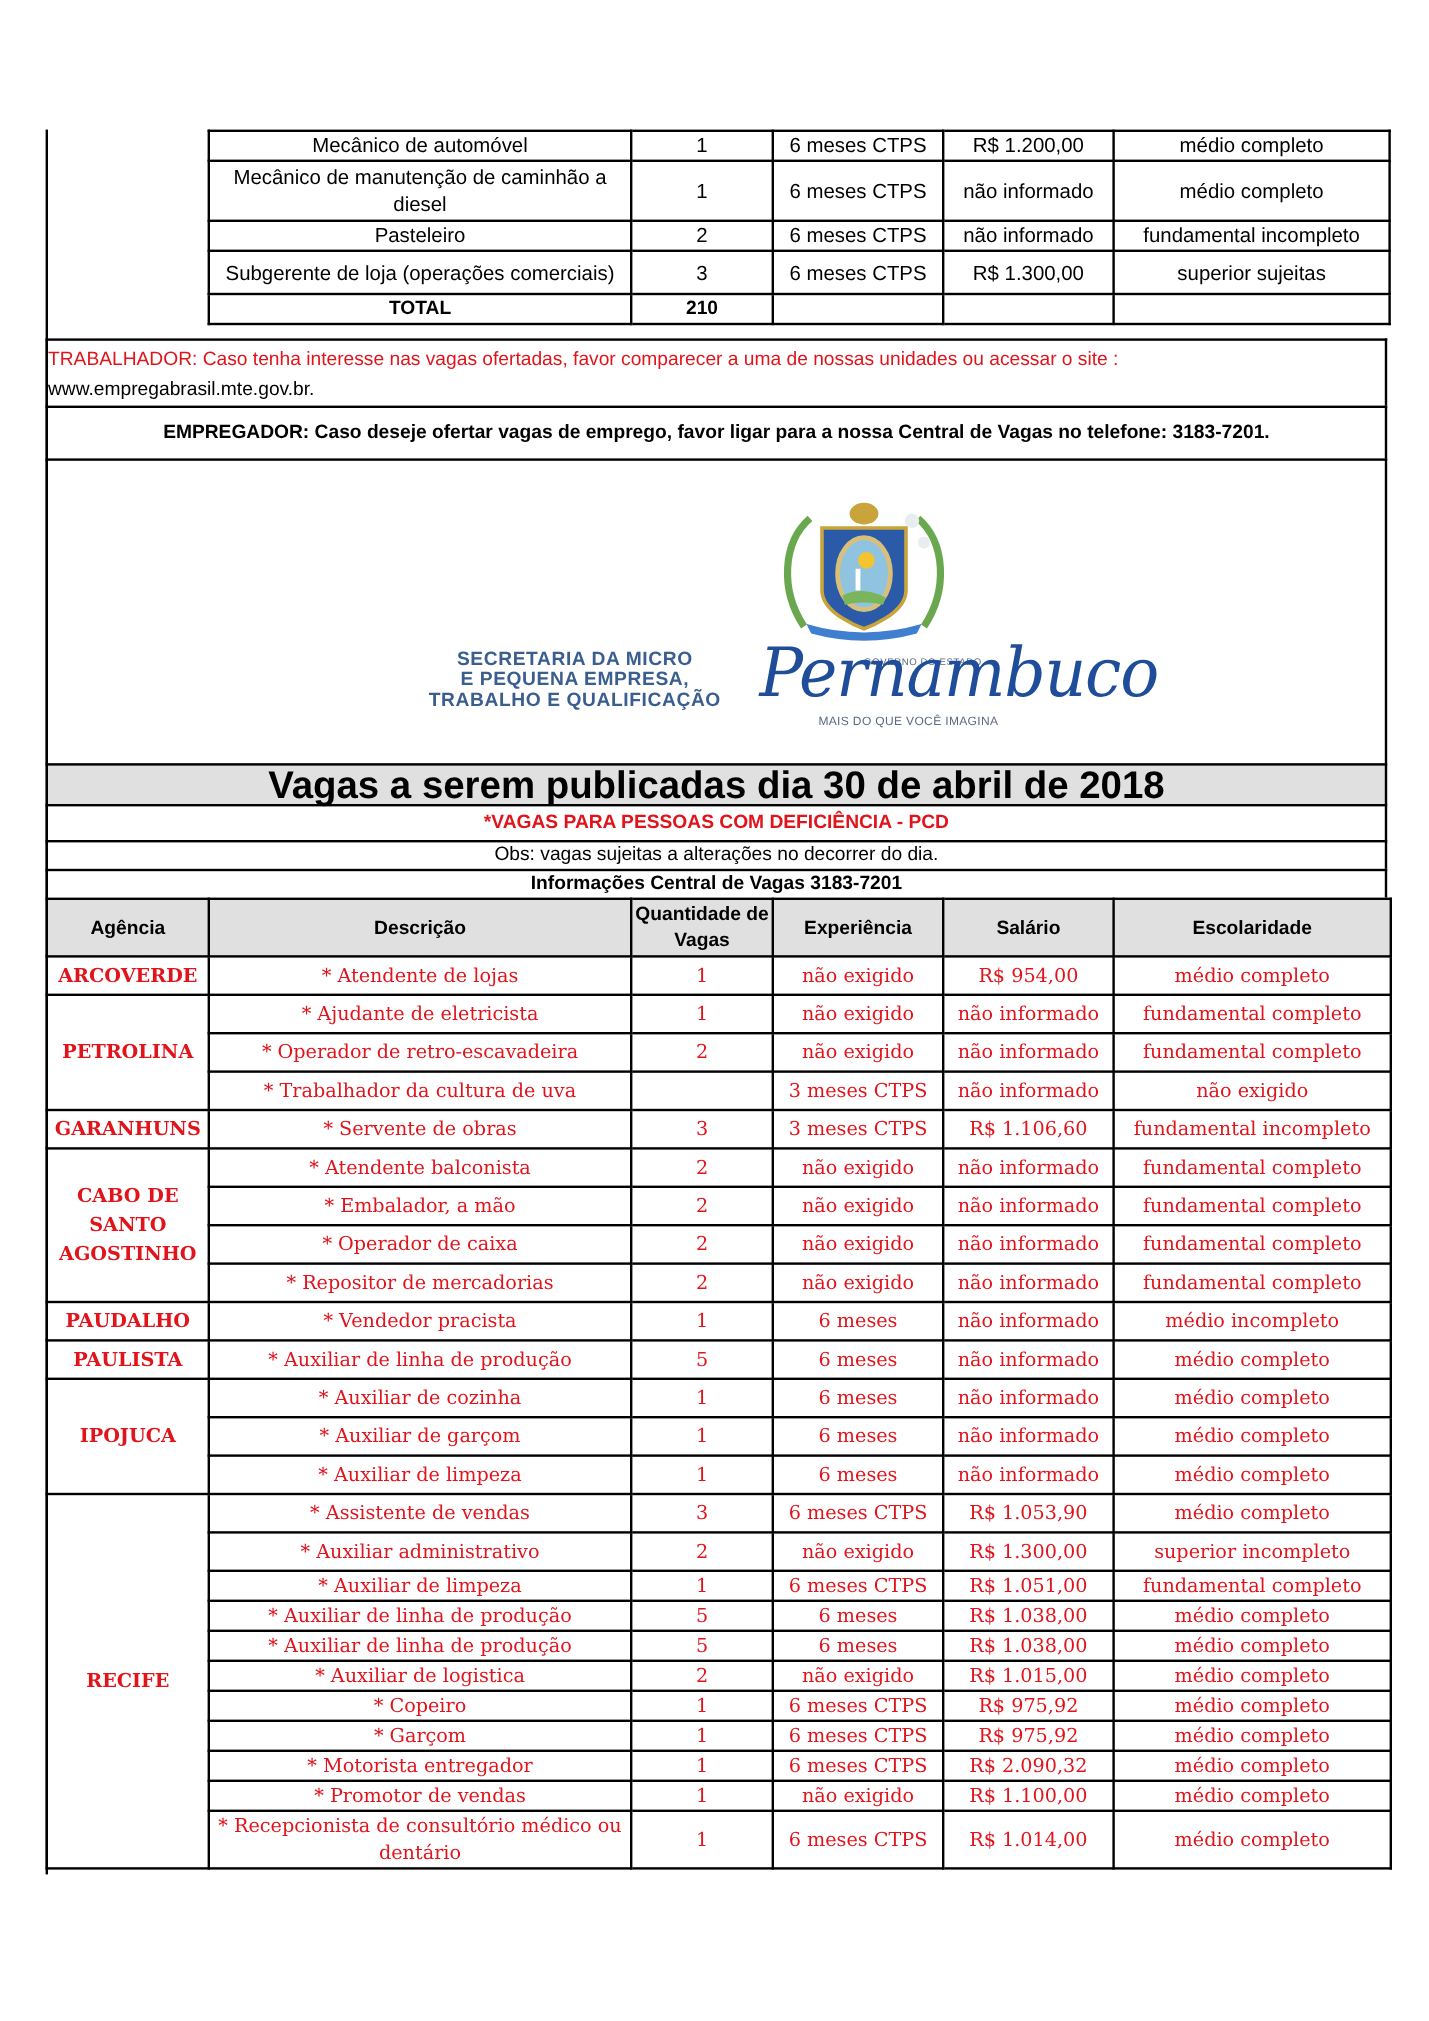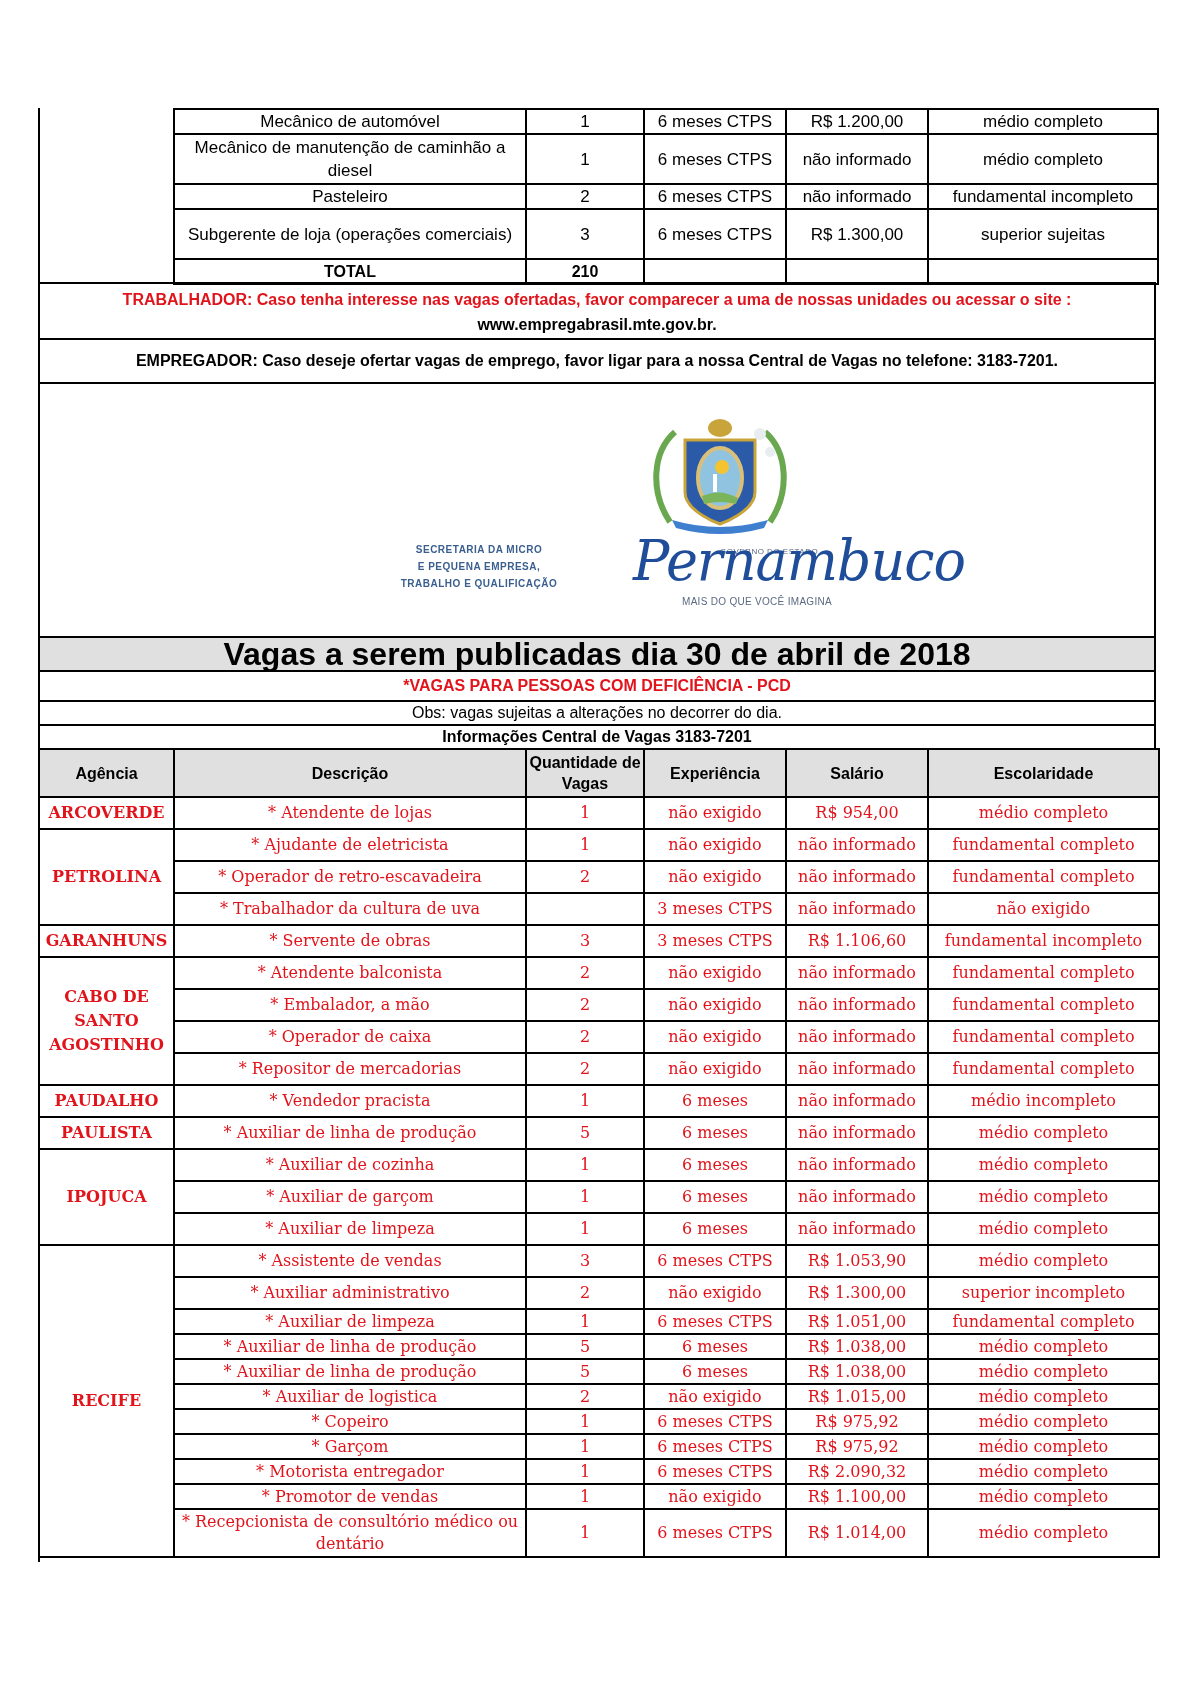--- a/index.html
+++ b/index.html
@@ -12,27 +12,27 @@
   .left-rule { position: absolute; left: 38px; top: 108px; width: 2px; height: 1454px; background: #000; }
 
   
   .top-table { position: absolute; left: 173px; top: 108px; border-collapse: collapse; table-layout: fixed; }
   .top-table td { border: 2px solid #000; text-align: center; font-size: 17px; line-height: 23px; padding: 0 4px; vertical-align: middle; }
   .top-table td.num { font-size: 17px; }
   .top-table tr.total td { font-weight: bold; font-size: 16px; height: 24px; }
 
   
   .box { position: absolute; left: 38px; width: 1118px; border-left: 2px solid #000; border-right: 2px solid #000; }
-  .notice-worker { top: 282px; height: 56px; border-top: 2px solid #000; text-align: center; font-weight: bold; font-size: 16px; line-height: 25px; padding-top: 3px; }
+  .notice-worker { top: 282px; height: 56px; border-top: 2px solid #000; font-weight: normal; font-size: 16px; line-height: 25px; padding-top: 3px; }
   .notice-worker .red { color: #e1141c; }
   .notice-employer { top: 338px; height: 44px; border-top: 2px solid #000; text-align: center; font-weight: bold; font-size: 16px; line-height: 42px; }
   .logo-area { top: 382px; height: 254px; border-top: 2px solid #000; }
 
   
-  .secretaria { position: absolute; left: 309px; top: 157px; width: 260px; text-align: center; color: #3a5f8f; font-weight: bold; font-size: 10px; line-height: 17px; letter-spacing: 0.5px; }
+  .secretaria { position: absolute; left: 309px; top: 157px; width: 260px; text-align: center; color: #3a5f8f; font-weight: bold; font-size: 16px; line-height: 17px; letter-spacing: 0.5px; }
   .crest { position: absolute; left: 600px; top: 28px; width: 160px; height: 130px; }
   .gov-label { position: absolute; left: 680px; top: 163px; color: #5a6a80; font-size: 8px; letter-spacing: 0.5px; }
   .pernambuco { position: absolute; left: 593px; top: 145px; color: #1f4d9a; font-family: "DejaVu Serif", serif; font-style: italic; font-size: 54px; letter-spacing: -1px; transform: scaleY(1.05); }
   .tagline { position: absolute; left: 642px; top: 212px; color: #5a6a80; font-size: 10px; letter-spacing: 0.3px; }
 
   
   .band { position: absolute; left: 38px; width: 1118px; border: 2px solid #000; border-bottom: none; text-align: center; }
   .band-title { top: 636px; height: 34px; background: #e0e0e0; font-weight: bold; font-size: 32px; line-height: 32px; }
   .band-pcd { top: 670px; height: 30px; color: #e1141c; font-weight: bold; font-size: 16px; line-height: 28px; }
   .band-obs { top: 700px; height: 24px; font-size: 16px; line-height: 22px; }
@@ -78,21 +78,21 @@
         <td>não informado</td>
         <td>médio completo</td>
       </tr>
       <tr style="height:25px">
         <td>Pasteleiro</td>
         <td class="num">2</td>
         <td>6 meses CTPS</td>
         <td>não informado</td>
         <td>fundamental incompleto</td>
       </tr>
-      <tr style="height:50px">
+      <tr style="height:36px">
         <td>Subgerente de loja (operações comerciais)</td>
         <td class="num">3</td>
         <td>6 meses CTPS</td>
         <td>R$ 1.300,00</td>
         <td>superior sujeitas</td>
       </tr>
       <tr class="total">
         <td>TOTAL</td>
         <td>210</td>
         <td></td>

